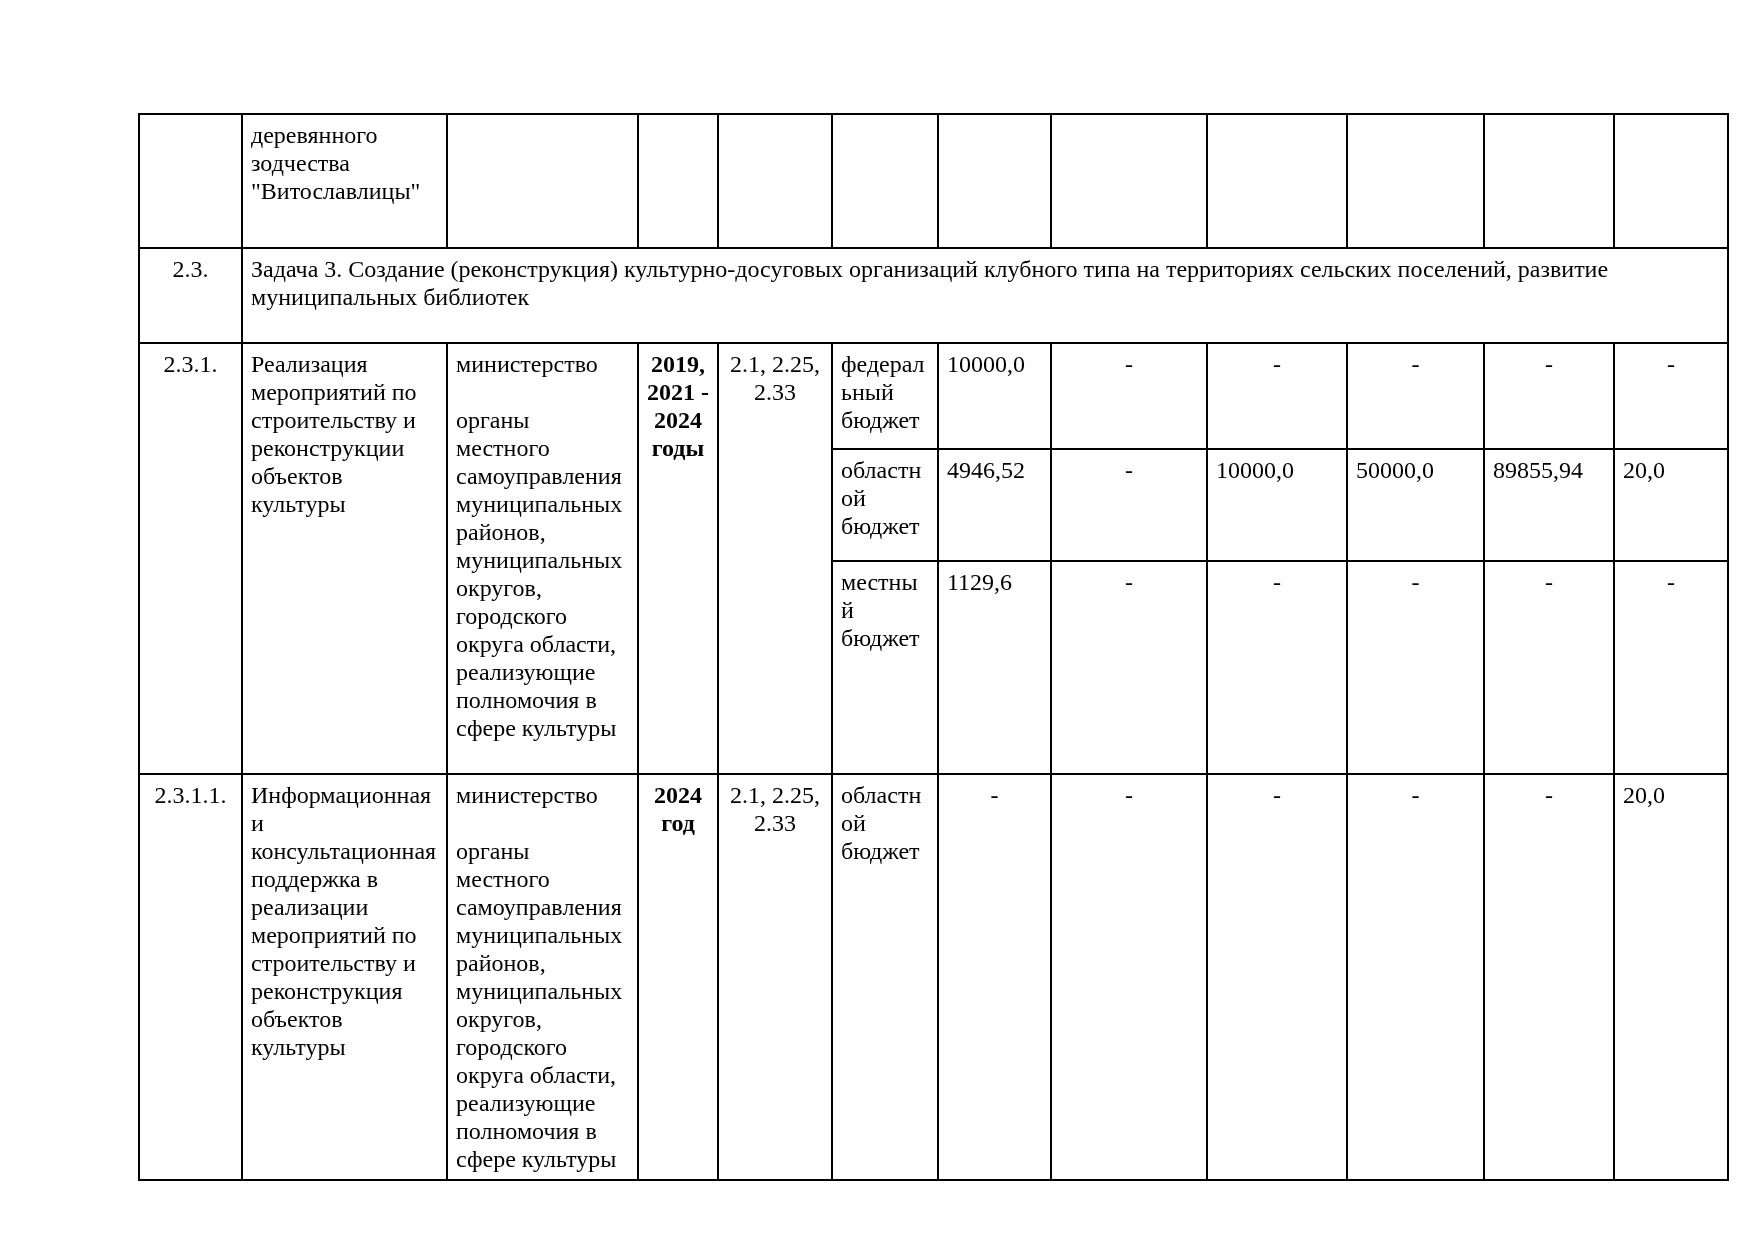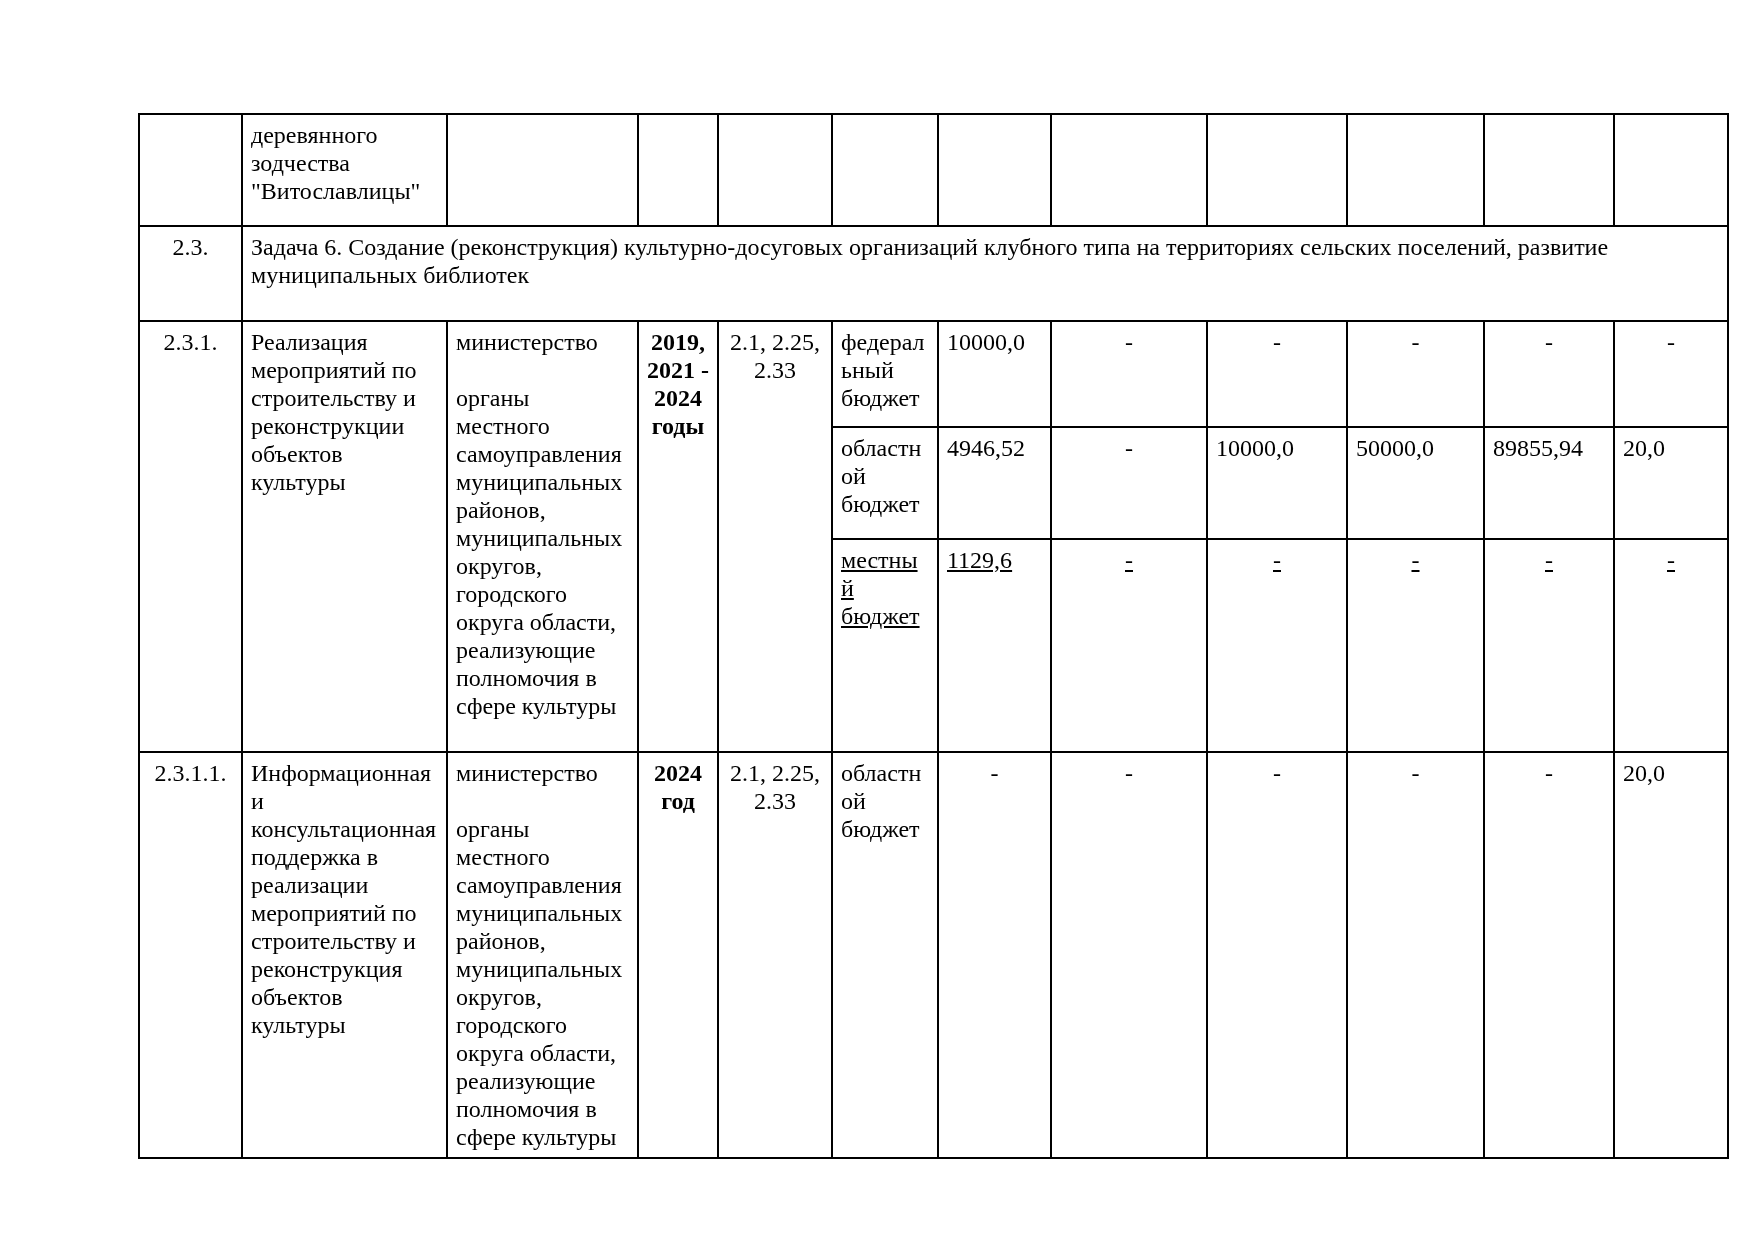--- a/index.html
+++ b/index.html
@@ -23,25 +23,25 @@
     vertical-align: top;
     padding: 6px 8px;
     font-size: 24px;
     line-height: 28px;
     overflow-wrap: break-word;
     word-wrap: break-word;
   }
   .pre { white-space: pre-line; }
   .ctr { text-align: center; }
   .yrs { padding-left: 4px; padding-right: 4px; font-weight: bold; }
-  tr.h-carry { height: 112px; }
+  tr.h-carry { height: 134px; }
   tr.h-task  { height: 95px;  }
   tr.h-fed   { height: 106px; padding-left: 8px; }
   tr.h-obl   { height: 112px; }
-  tr.h-mest  { height: 213px; text-decoration: underline; }
+  tr.h-mest  { height: 213px; }
   tr.h-sub   { height: 368px; }
 </style>
 </head>
 <body>
 
 <table class="doc">
   <colgroup>
     <col style="width:103px">
       <col style="width:205px">
       <col style="width:191px">
@@ -69,21 +69,21 @@
     <td></td>
     <td></td>
     <td></td>
     <td></td>
     <td></td>
     <td></td>
   </tr>
 
   <tr class="h-task">
     <td class="ctr">2.3.</td>
-    <td class="pre" colspan="11">Задача 6. Создание (реконструкция) культурно-досуговых организаций клубного типа на территориях сельских поселений, развитие
+    <td class="pre" colspan="11">Задача 3. Создание (реконструкция) культурно-досуговых организаций клубного типа на территориях сельских поселений, развитие
 муниципальных библиотек</td>
   </tr>
 
   <tr class="h-fed">
     <td class="ctr" rowspan="3">2.3.1.</td>
     <td class="pre" rowspan="3">Реализация
 мероприятий по
 строительству и
 реконструкции
 объектов

